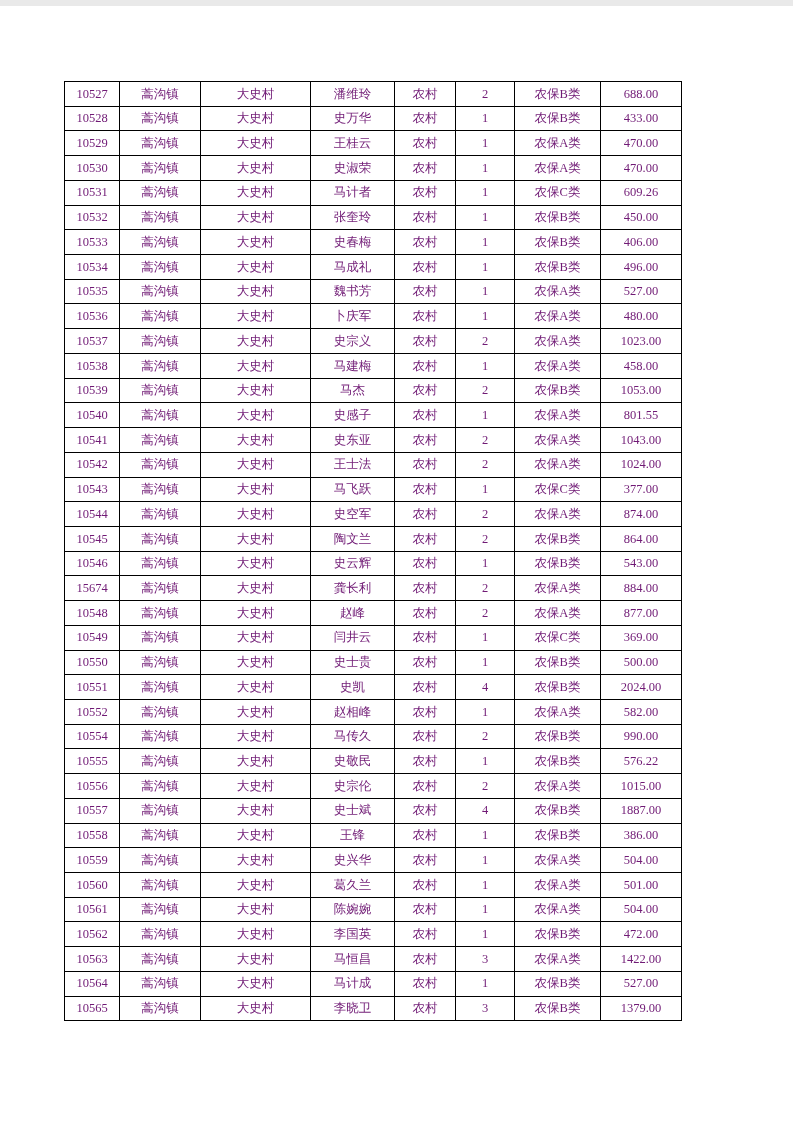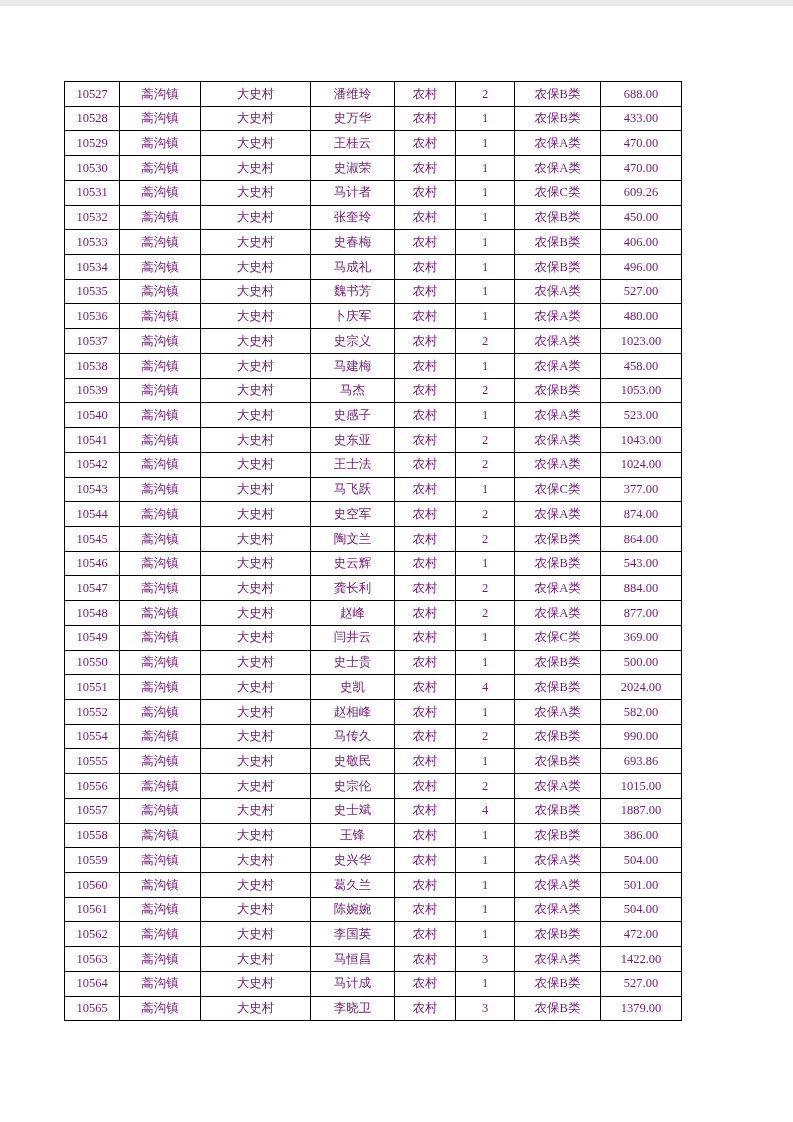--- a/index.html
+++ b/index.html
@@ -183,21 +183,21 @@
           <td>1053.00</td>
         </tr>
         <tr>
           <td>10540</td>
           <td>蒿沟镇</td>
           <td>大史村</td>
           <td>史感子</td>
           <td>农村</td>
           <td>1</td>
           <td>农保A类</td>
-          <td>523.00</td>
+          <td>801.55</td>
         </tr>
         <tr>
           <td>10541</td>
           <td>蒿沟镇</td>
           <td>大史村</td>
           <td>史东亚</td>
           <td>农村</td>
           <td>2</td>
           <td>农保A类</td>
           <td>1043.00</td>
@@ -246,21 +246,21 @@
           <td>10546</td>
           <td>蒿沟镇</td>
           <td>大史村</td>
           <td>史云辉</td>
           <td>农村</td>
           <td>1</td>
           <td>农保B类</td>
           <td>543.00</td>
         </tr>
         <tr>
-          <td>10547</td>
+          <td>15674</td>
           <td>蒿沟镇</td>
           <td>大史村</td>
           <td>龚长利</td>
           <td>农村</td>
           <td>2</td>
           <td>农保A类</td>
           <td>884.00</td>
         </tr>
         <tr>
           <td>10548</td>
@@ -323,21 +323,21 @@
           <td>990.00</td>
         </tr>
         <tr>
           <td>10555</td>
           <td>蒿沟镇</td>
           <td>大史村</td>
           <td>史敬民</td>
           <td>农村</td>
           <td>1</td>
           <td>农保B类</td>
-          <td>693.86</td>
+          <td>576.22</td>
         </tr>
         <tr>
           <td>10556</td>
           <td>蒿沟镇</td>
           <td>大史村</td>
           <td>史宗伦</td>
           <td>农村</td>
           <td>2</td>
           <td>农保A类</td>
           <td>1015.00</td>

